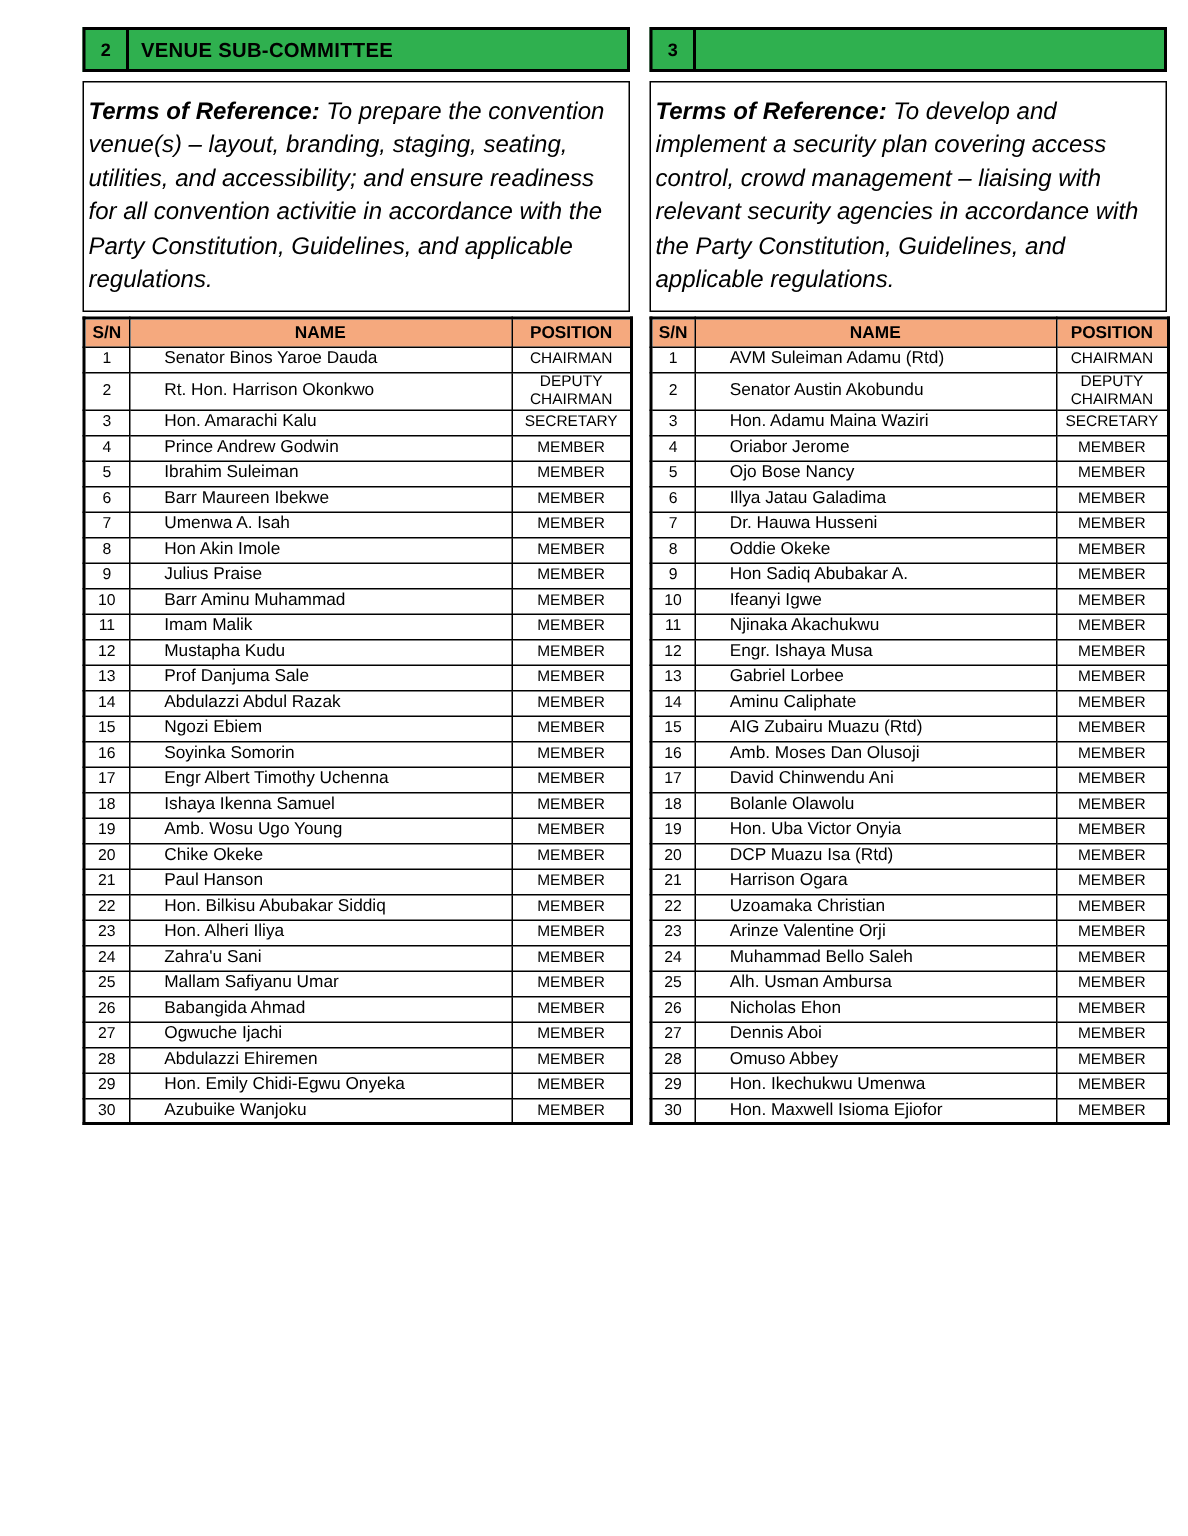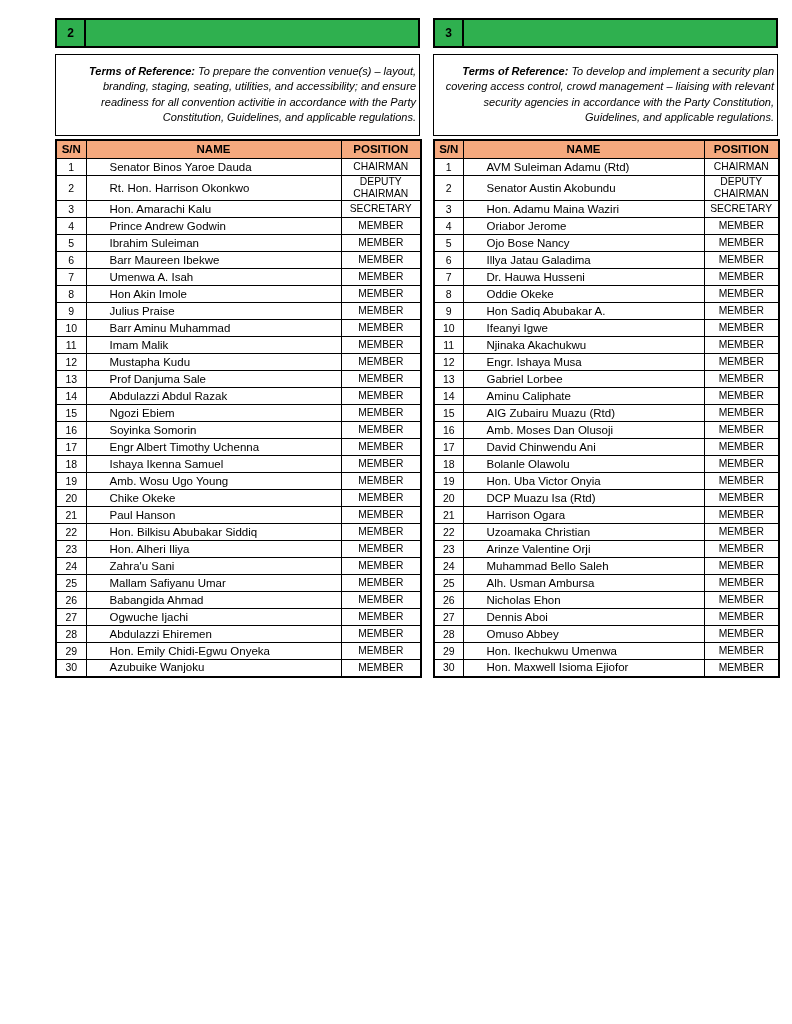--- a/index.html
+++ b/index.html
@@ -18,22 +18,22 @@
     display: flex; align-items: center; justify-content: center;
     font-weight: bold; font-size: 12px;
   }
   .title-cell {
     flex: 1; display: flex; align-items: center;
     padding-left: 8px; font-weight: bold; font-size: 13.5px; letter-spacing: .2px;
   }
 
   .tor-box {
     border: 1.5px solid #000; margin-top: 6px; margin-bottom: 3px;
-    padding: 9px 3px; text-align: right;
-    font-style: italic; font-size: 11px; line-height: 1.4;
+    padding: 9px 3px; text-align: left;
+    font-style: italic; font-size: 16px; line-height: 1.4;
   }
   .tor-label { font-weight: bold; }
 
   table { border-collapse: collapse; width: 100%; table-layout: fixed; border: 2px solid #000; }
   th, td { border: 1px solid #000; overflow: hidden; }
   thead th { background: var(--salmon, #f5a97e); font-weight: bold; font-size: 11.5px; height: 19px; text-align: center; margin-left: 47px; }
   tbody td { font-size: 11.5px; height: 17px; line-height: 13px; }
   td.sn  { text-align: center; font-size: 10.5px; }
   td.name { padding-left: 23px; white-space: nowrap; }
   td.pos { text-align: center; font-size: 10.3px; line-height: 12px; }
@@ -44,20 +44,21 @@
   .committee.right col.c-sn { width: 29px; }
   .committee.right col.c-name { width: 241px; }
   .committee.right col.c-pos { width: 75px; }
 </style>
 </head>
 <body>
 
 <section class="committee left">
   <div class="head-row">
     <div class="num-cell">2</div>
+    <div class="title-cell">VENUE SUB-COMMITTEE</div>
   </div>
   <div class="tor-box">
     <span class="tor-label">Terms of Reference:</span>
     <span>To prepare the convention venue(s) – layout, branding, staging, seating, utilities, and accessibility; and ensure readiness for all convention activitie in accordance with the Party Constitution, Guidelines, and applicable regulations.</span>
   </div>
   <table>
     <colgroup>
         <col class="c-sn">
         <col class="c-name">
         <col class="c-pos">

